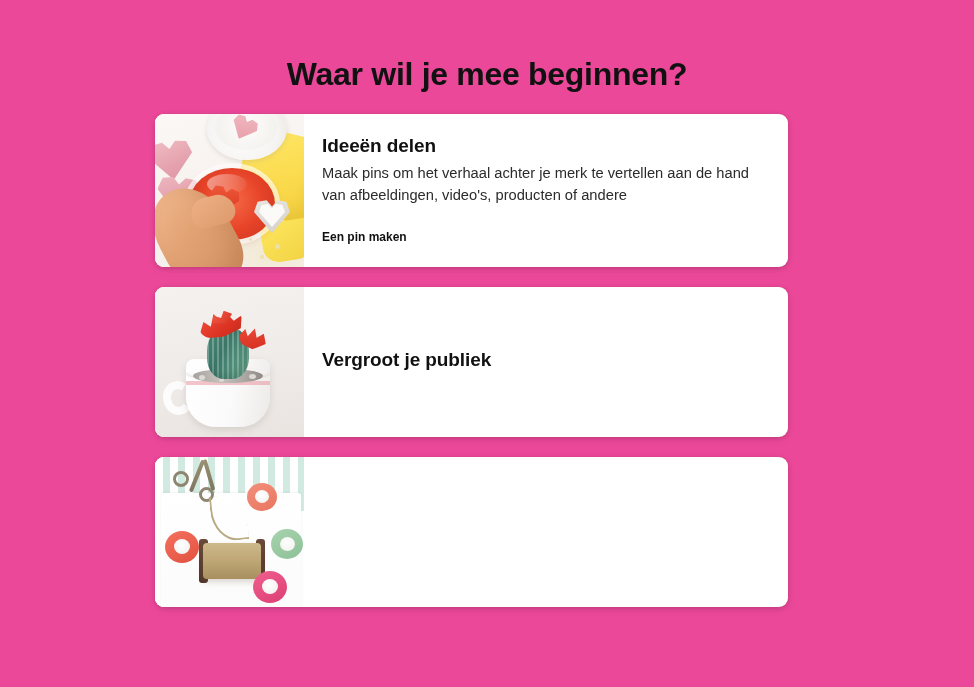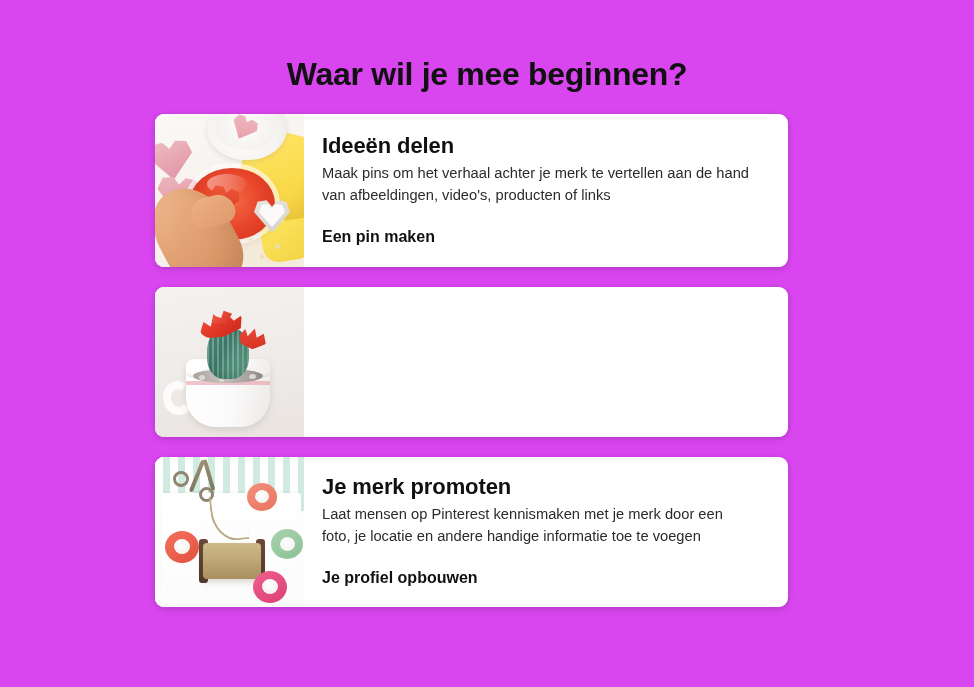--- a/index.html
+++ b/index.html
@@ -10,21 +10,21 @@
     width: 974px;
     height: 687px;
     overflow: hidden;
     font-family: "Liberation Sans", sans-serif;
   }
 
   .page {
     position: relative;
     width: 974px;
     height: 687px;
-    background: #d946ef;
+    background: #ec4899;
   }
 
   .page-title {
     position: absolute;
     top: 33px;
     left: 0;
     width: 974px;
     text-align: center;
     font-size: 32px;
     font-weight: bold;
@@ -65,38 +65,38 @@
 
   .card-body {
     flex: 1 1 auto;
     display: flex;
     flex-direction: column;
     justify-content: center;
     padding: 0 22px 0 18px;
   }
 
   .card-heading {
-    font-size: 22px;
+    font-size: 19px;
     font-weight: bold;
     color: #111111;
     line-height: 24px;
     margin-bottom: 4px;
     letter-spacing: -0.1px;
   }
 
   .card-desc {
     font-size: 14.7px;
     font-weight: normal;
     color: #2b2b2b;
     line-height: 22px;
     max-width: 430px;
   }
 
   .card-link {
-    font-size: 16px;
+    font-size: 12px;
     font-weight: bold;
     color: #111111;
     line-height: 22px;
     margin-top: 20px;
     text-decoration: none;
     cursor: pointer;
     align-self: flex-start;
   }
 
   
@@ -395,21 +395,21 @@
           <div class="bk-fingers"></div>
           <div class="bk-cutter"></div>
           <div class="bk-cutter-in"></div>
           <div class="bk-crumb" style="right:24px;bottom:18px;width:5px;height:5px;"></div>
           <div class="bk-crumb" style="right:40px;bottom:8px;width:4px;height:4px;"></div>
           <div class="bk-crumb" style="right:52px;bottom:26px;width:3px;height:3px;"></div>
         </div>
       </div>
       <div class="card-body">
         <div class="card-heading">Ideeën delen</div>
-        <div class="card-desc">Maak pins om het verhaal achter je merk te vertellen aan de hand van afbeeldingen, video's, producten of links</div>
+        <div class="card-desc">Maak pins om het verhaal achter je merk te vertellen aan de hand van afbeeldingen, video's, producten of andere</div>
         <a class="card-link">Een pin maken</a>
       </div>
     </div>
 
     <div class="card card-2">
       <div class="card-thumb">
         <div class="thumb-cactus">
           <div class="ct-handle"></div>
           <div class="ct-mug"></div>
           <div class="ct-mug-band"></div>
@@ -418,20 +418,21 @@
           <div class="ct-pebble" style="left:44px;bottom:57px;width:6px;height:5px;"></div>
           <div class="ct-pebble" style="left:94px;bottom:58px;width:7px;height:5px;"></div>
           <div class="ct-pebble" style="left:64px;bottom:55px;width:5px;height:4px;"></div>
           <div class="ct-body"></div>
           <div class="ct-flower-main"></div>
           <div class="ct-flower-side"></div>
           <div class="ct-flower-top"></div>
         </div>
       </div>
       <div class="card-body">
+        <div class="card-heading">Vergroot je publiek</div>
       </div>
     </div>
 
     <div class="card card-3">
       <div class="card-thumb">
         <div class="thumb-craft">
           <div class="cf-stripes"></div>
           <div class="cf-paper"></div>
           <div class="cf-scissors-blade"></div>
           <div class="cf-scissors-blade2"></div>
@@ -448,21 +449,16 @@
           <div class="tape" style="left:92px;top:26px;width:30px;height:28px;background:linear-gradient(150deg,#f3907c 0%,#e8755f 100%);"></div>
           <div class="tape-hole" style="left:100px;top:33px;width:14px;height:13px;"></div>
 
           <div class="tape" style="left:116px;top:72px;width:32px;height:30px;background:linear-gradient(150deg,#a8d3ae 0%,#8cc196 100%);"></div>
           <div class="tape-hole" style="left:125px;top:80px;width:15px;height:14px;"></div>
 
           <div class="tape" style="left:98px;top:114px;width:34px;height:32px;background:linear-gradient(150deg,#ef5f8e 0%,#dd3f75 100%);"></div>
           <div class="tape-hole" style="left:107px;top:122px;width:16px;height:15px;"></div>
         </div>
       </div>
-      <div class="card-body">
-        <div class="card-heading">Je merk promoten</div>
-        <div class="card-desc">Laat mensen op Pinterest kennismaken met je merk door een foto, je locatie en andere handige informatie toe te voegen</div>
-        <a class="card-link">Je profiel opbouwen</a>
-      </div>
     </div>
 
   </div>
 </div>
 
 </body></html>

